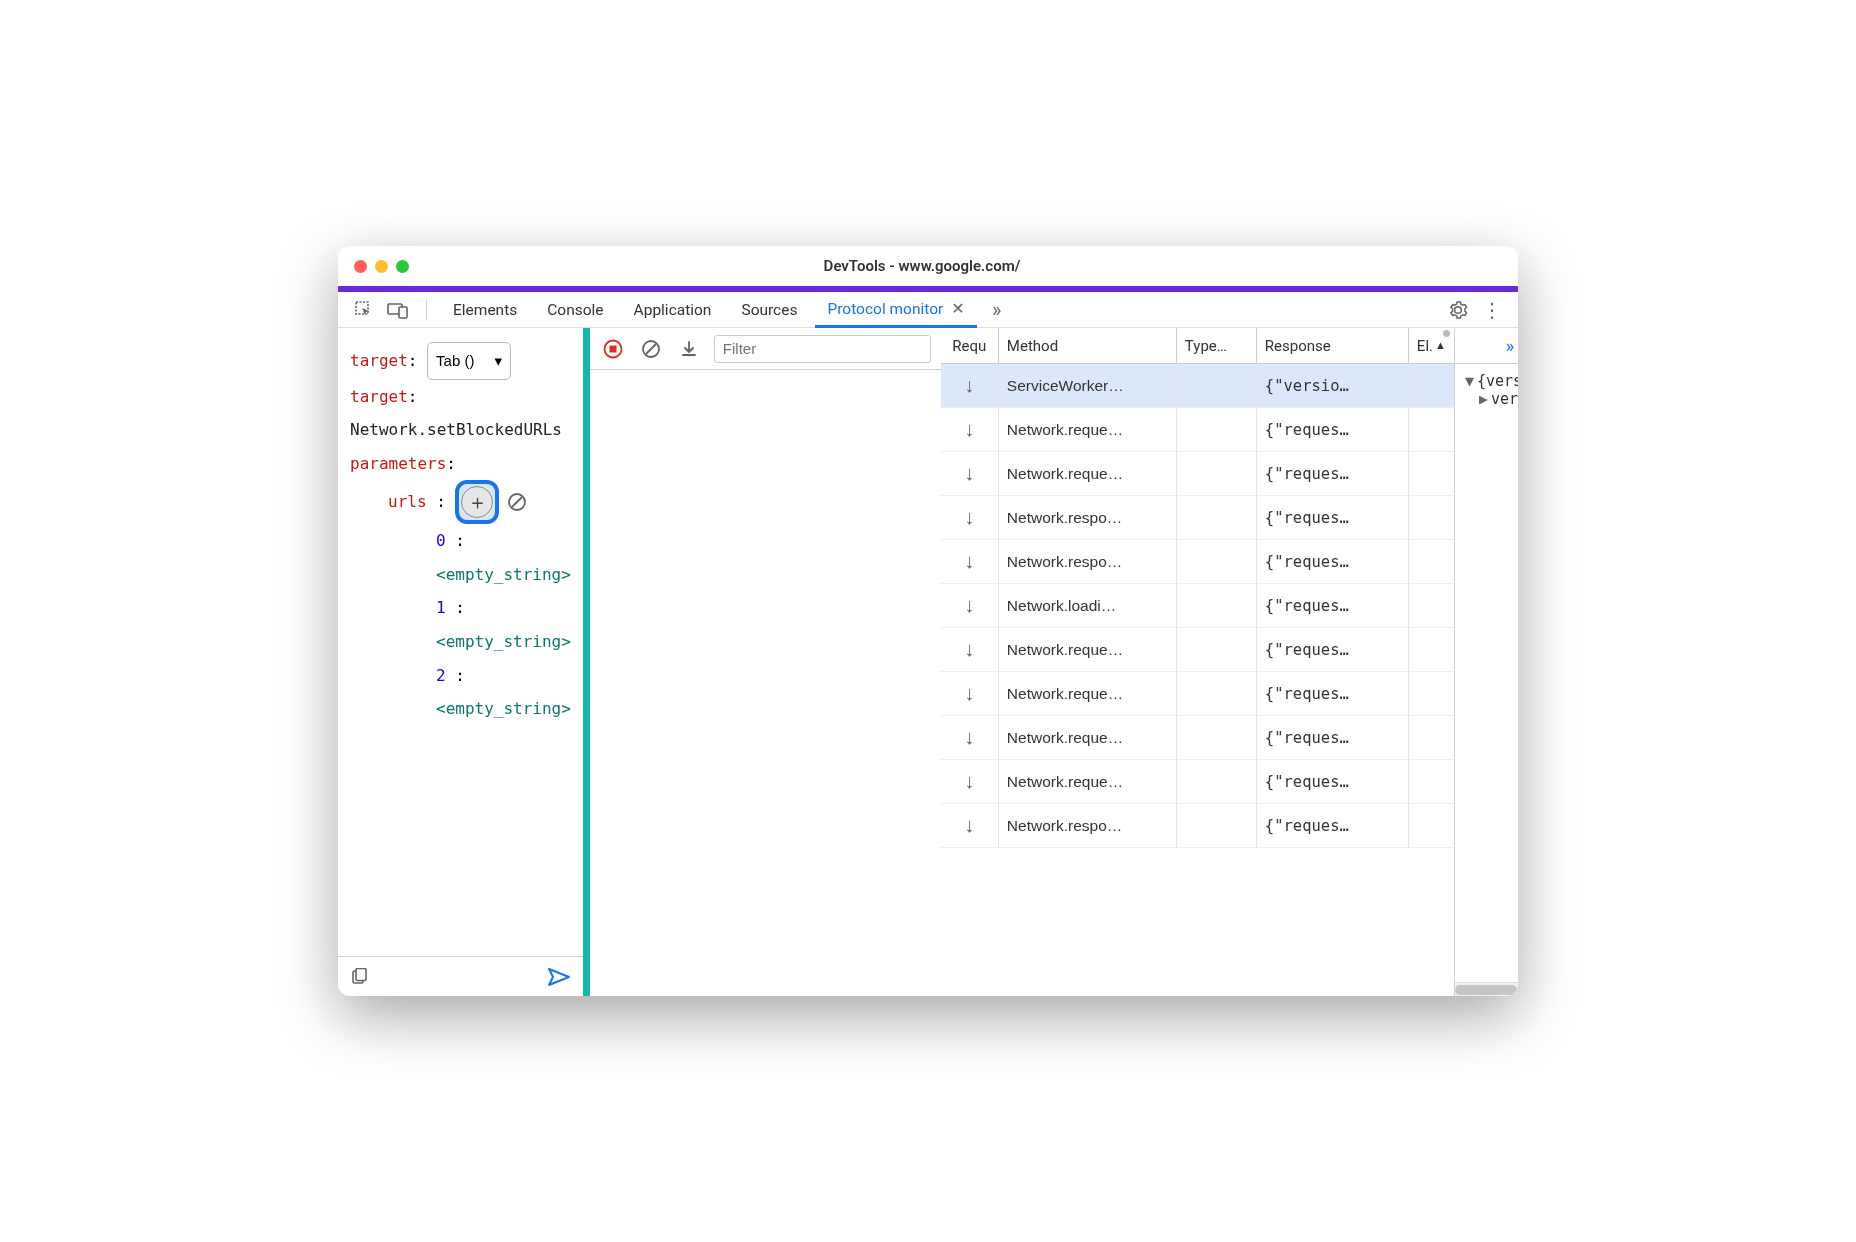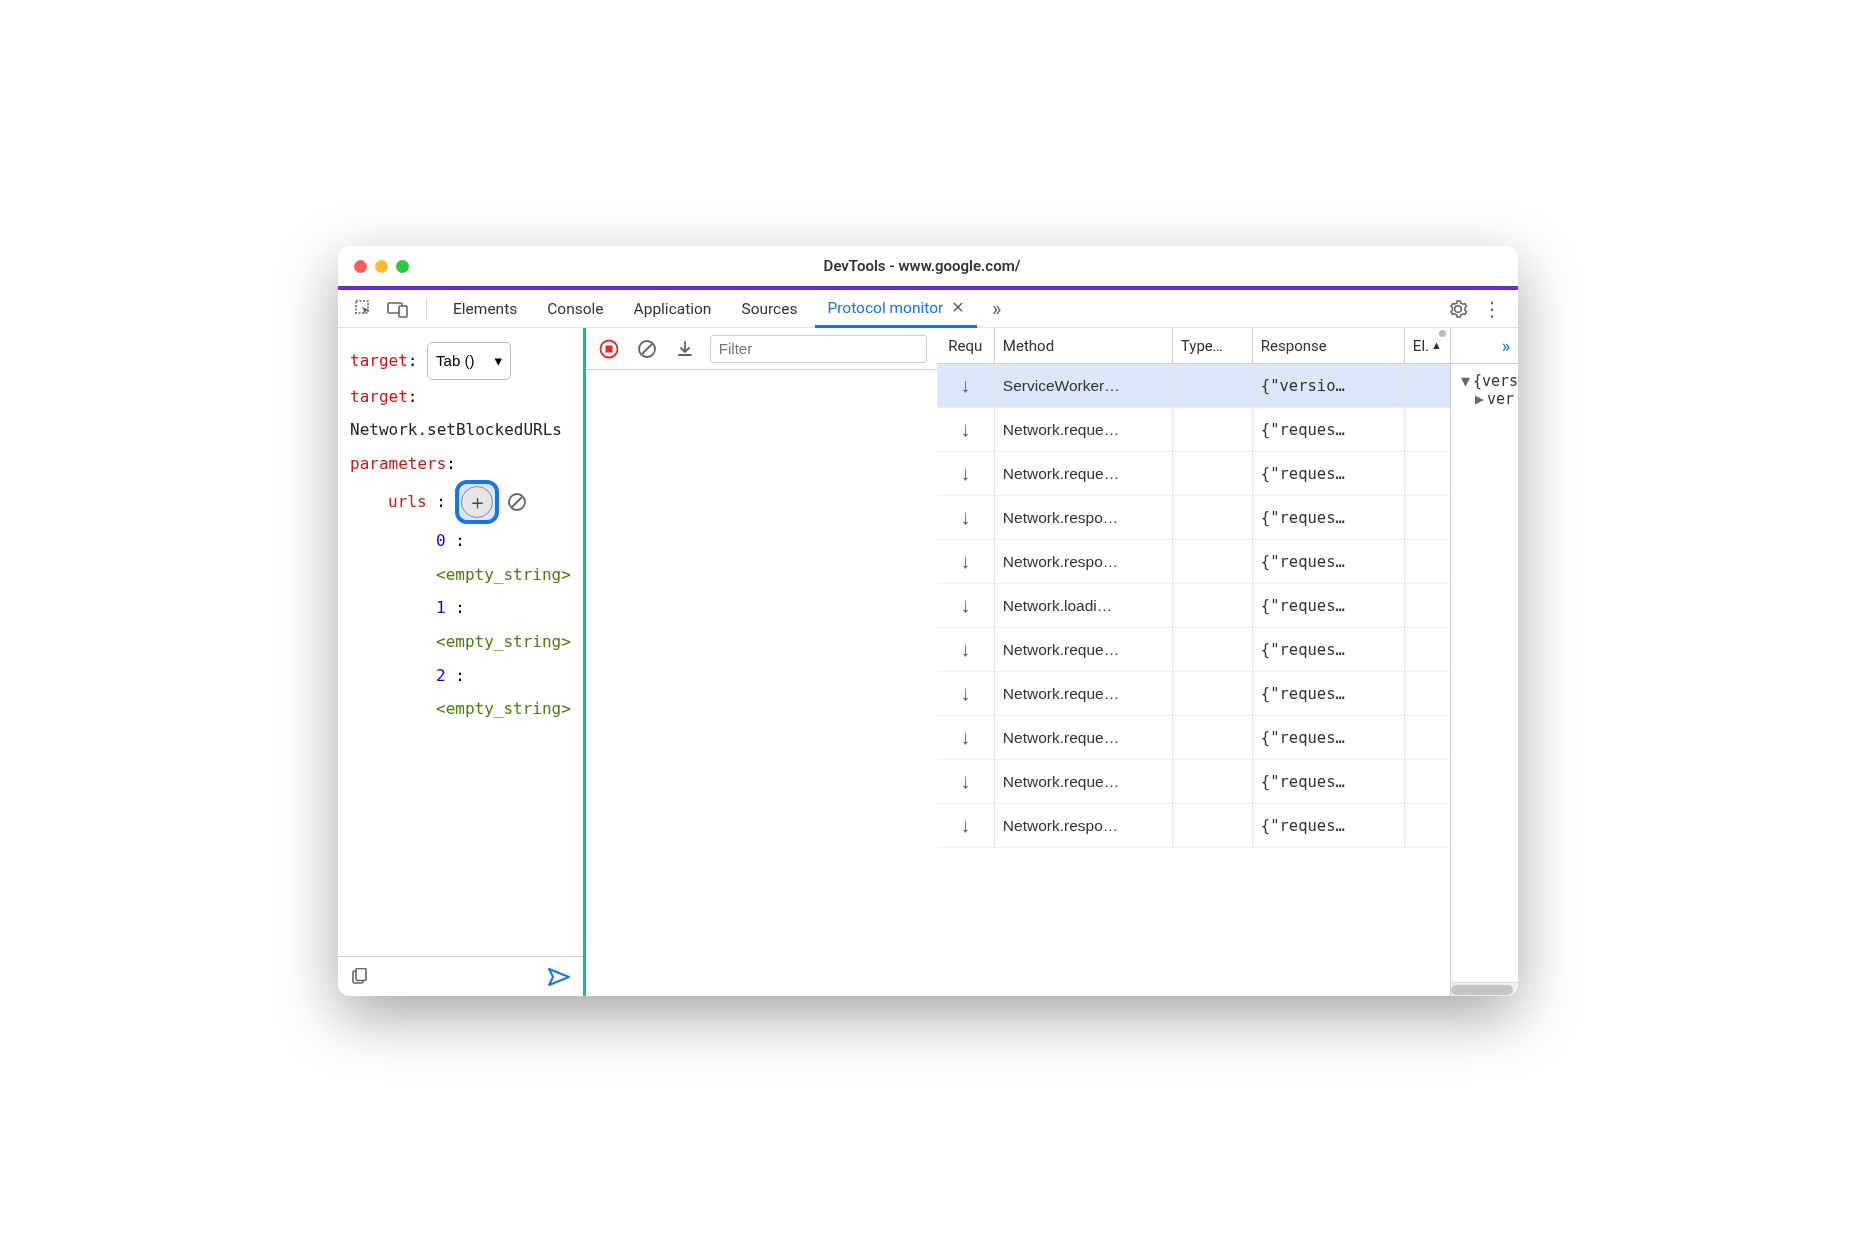--- a/index.html
+++ b/index.html
@@ -31,21 +31,21 @@
 }
 .traffic-lights { display: flex; gap: 8px; }
 .tl { width: 13px; height: 13px; border-radius: 50%; }
 .tl.red { background: #ff5f57; }
 .tl.yellow { background: #febc2e; }
 .tl.green { background: #28c840; }
 .title { position: absolute; left: 0; right: 12px; text-align: center; font-weight: 600; font-size: 15px; color: #333; pointer-events: none; }
 
 .toolbar {
   height: 42px;
-  border-top: 4px solid #6d28d9;
+  border-top: 6px solid #6d28d9;
   border-bottom: 1px solid #e0e0e0;
   display: flex;
   align-items: center;
   padding: 0 12px;
   gap: 6px;
 }
 .toolbar .icon-btn {
   width: 28px; height: 28px;
   display: flex; align-items: center; justify-content: center;
   color: #5f6368; cursor: pointer;
@@ -62,36 +62,36 @@
   gap: 8px;
 }
 .tab.active { color: #1a73e8; border-bottom: 3px solid #1a73e8; margin-bottom: -1px; }
 .toolbar-spacer { flex: 1; }
 
 .content { flex: 1; display: flex; overflow: hidden; }
 
 
 .left-panel {
   width: 490px;
-  border-right: 3px solid #14b8a6;
+  border-right: 7px solid #14b8a6;
   display: flex;
   flex-direction: column;
 }
 .left-body {
   flex: 1;
   padding: 14px 12px;
   font-family: "SF Mono", Menlo, Consolas, monospace;
   font-size: 16px;
   line-height: 2.1;
   overflow: auto;
 }
 .kw { color: #c41a16; }
 .val { color: #222; }
 .num { color: #1c00cf; }
-.muted { color: #4d7c0f; }
+.muted { color: #0f766e; }
 .select-widget {
   display: inline-flex;
   align-items: center;
   border: 1px solid #bbb;
   border-radius: 5px;
   padding: 2px 8px;
   background: #fff;
   font-family: -apple-system, sans-serif;
   font-size: 15px;
   gap: 20px;

